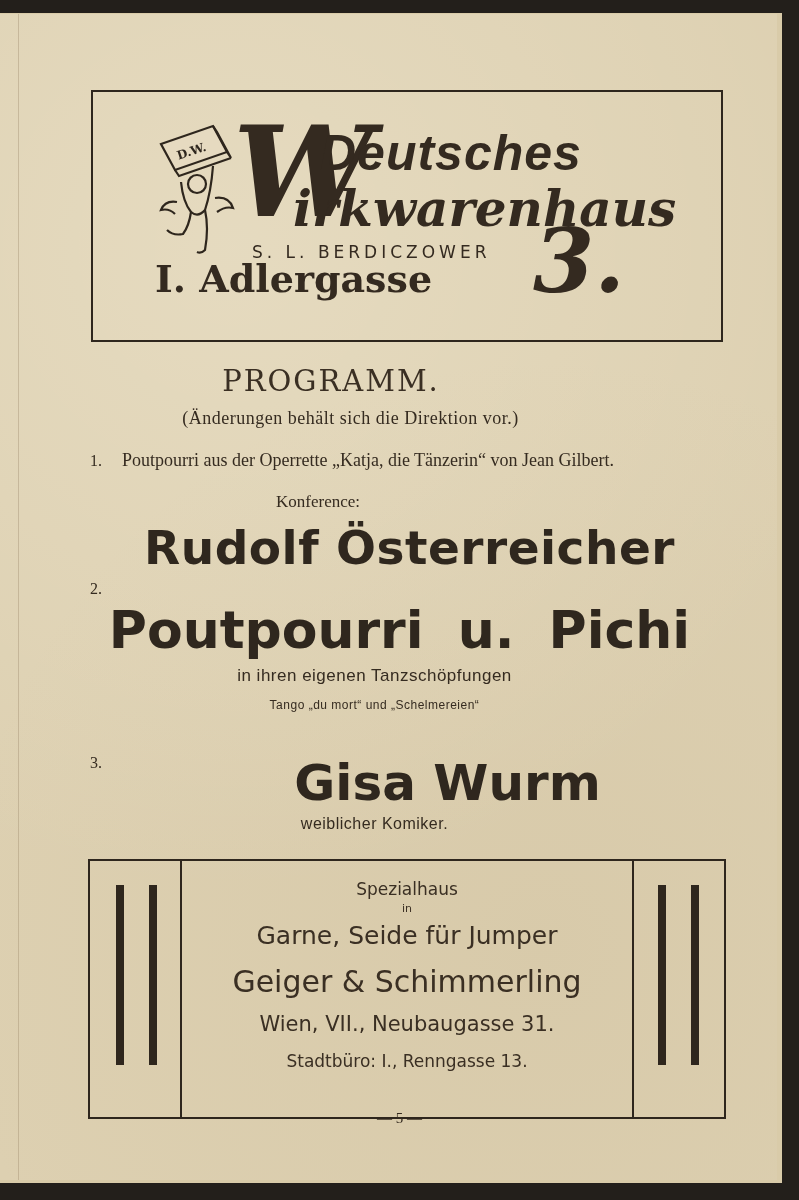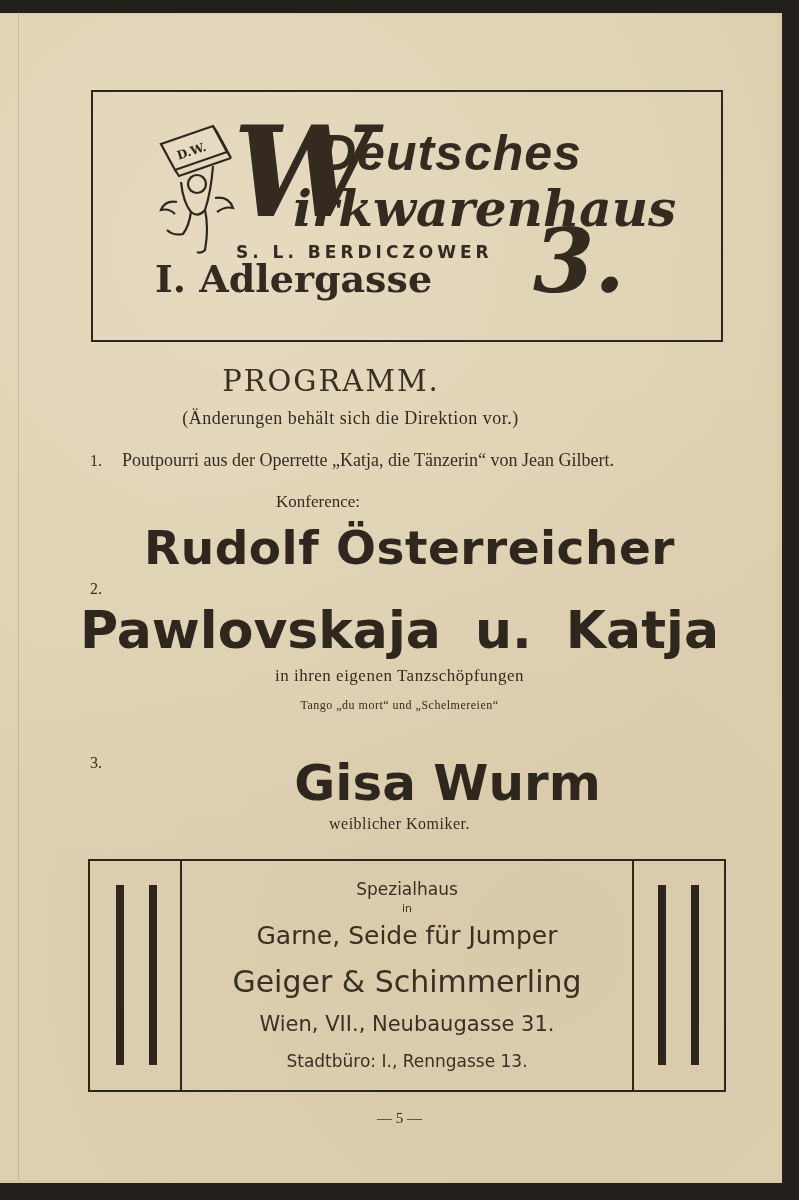--- a/index.html
+++ b/index.html
@@ -40,22 +40,22 @@
       position: absolute; left: 140px; top: 18px;
       font-family: "DejaVu Serif", serif; font-style: italic; font-weight: bold;
       font-size: 125px; line-height: 1; color: #342a20;
     }
     .logo-line2 {
       position: absolute; left: 200px; top: 92px;
       font-family: "DejaVu Serif", serif; font-style: italic; font-weight: bold;
       font-size: 50px; letter-spacing: 0px; color: #342a20; line-height: 1;
     }
     .logo-owner {
-      position: absolute; left: 143px; top: 150px;
-      font-family: "DejaVu Sans", sans-serif; font-weight: bold;
+      position: absolute; left: 159px; top: 150px;
+      font-family: "DejaVu Sans", sans-serif; font-weight: normal;
       font-size: 17px; letter-spacing: 4px; color: #342a20;
     }
     .logo-street {
       position: absolute; left: 62px; top: 168px;
       font-family: "DejaVu Serif", serif; font-weight: bold;
       font-size: 38px; color: #342a20; line-height: 1;
     }
     .logo-number {
       position: absolute; left: 440px; top: 125px;
       font-family: "DejaVu Serif", serif; font-weight: bold; font-style: italic;
@@ -86,26 +86,26 @@
     .heavy {
       position: absolute; left: 0; width: 799px; text-align: center;
       font-family: "DejaVu Sans", sans-serif; font-weight: bold; color: #2f271e;
       line-height: 1;
     }
     .name-rudolf { top: 510px; font-size: 47px; letter-spacing: 0.5px; padding-left: 10px; }
     .name-pawl { top: 590px; font-size: 52px; word-spacing: 16px; }
     .name-gisa { top: 744px; font-size: 50px; margin-left: 48px; }
     .sub {
       position: absolute; left: 0; width: 749px; text-align: center;
-      font-family: Liberation Serif, serif; font-size: 17px; letter-spacing: 0.5px; margin-left: 25px;
+      font-family: Liberation Sans, sans-serif; font-size: 17px; letter-spacing: 0.5px;
     }
 
     
     .ad-bottom {
-      position: absolute; left: 88px; top: 845px; width: 638px; height: 233px;
+      position: absolute; left: 88px; top: 845px; width: 638px; height: 260px;
       border: 2.5px solid #2e261d; box-sizing: border-box;
     }
     .ad-side { position: absolute; top: 0; width: 90px; height: 100%; }
     .ad-side.left { left: 0; border-right: 2px solid #2e261d; }
     .ad-side.right { right: 0; border-left: 2px solid #2e261d; }
     .bar { position: absolute; top: 24px; width: 8px; height: 180px; background: #2e261d; }
     .ad-center {
       position: absolute; left: 92px; right: 92px; top: 0; bottom: 0; text-align: center;
       font-family: "DejaVu Sans", sans-serif; color: #3a2f23;
     }
@@ -148,21 +148,21 @@
   <div class="prog-title">PROGRAMM.</div>
   <div class="prog-note">(Änderungen behält sich die Direktion vor.)</div>
 
   <div class="item-num" style="top:438px">1.</div>
   <div class="item1-text">Poutpourri aus der Operrette „Katja, die Tänzerin“ von Jean Gilbert.</div>
 
   <div class="conf-label">Konference:</div>
   <div class="heavy name-rudolf">Rudolf Österreicher</div>
 
   <div class="item-num" style="top:566px">2.</div>
-  <div class="heavy name-pawl">Pawlovskaja u. Katja</div>
+  <div class="heavy name-pawl">Poutpourri u. Pichi</div>
   <div class="sub" style="top:652px">in ihren eigenen Tanzschöpfungen</div>
   <div class="sub" style="top:684px; font-size:12px">Tango „du mort“ und „Schelmereien“</div>
 
   <div class="item-num" style="top:740px">3.</div>
   <div class="heavy name-gisa">Gisa Wurm</div>
   <div class="sub" style="top:801px; font-size:16px">weiblicher Komiker.</div>
 
   <div class="ad-bottom">
     <div class="ad-side left">
       <div class="bar" style="left:26px"></div>

